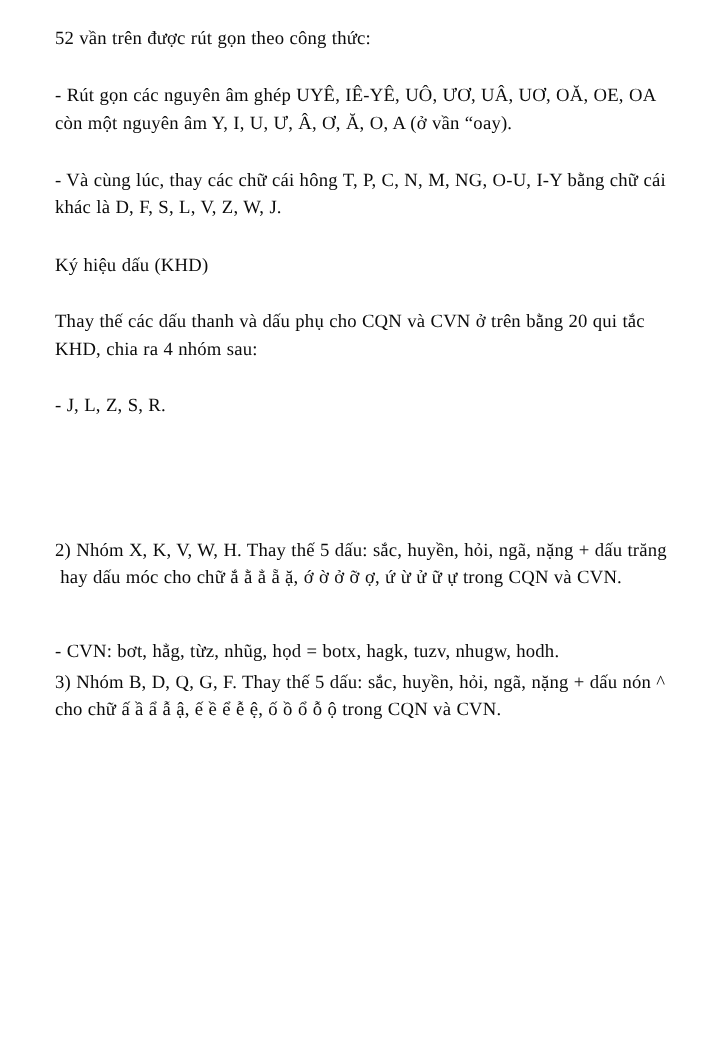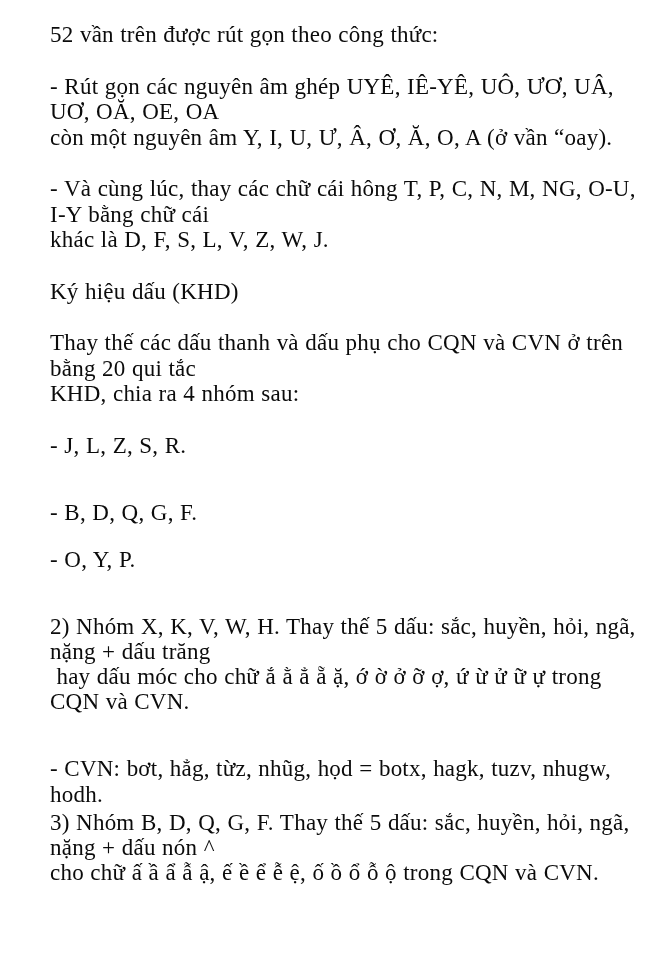--- a/index.html
+++ b/index.html
@@ -18,21 +18,21 @@
   }
   #page {
     position: relative;
     width: 660px;
     height: 962px;
     background: #ffffff;
     box-sizing: border-box;
     padding: 22px 22px 0 50px;
   }
   .para {
-    font-size: 23px;
+    font-size: 17px;
     line-height: 25.5px;
     letter-spacing: 0.01em;
     word-spacing: 0.02em;
     text-align: left;
     margin: 0;
     color: #0b0b0b;
     white-space: pre-wrap;
   }
   
   .gap-lg { height: 26px; }
@@ -68,25 +68,23 @@
 
   <div class="gap-lg"></div>
 
   <p class="para">- J, L, Z, S, R.</p>
 
   <div class="gap-md"></div>
 
 
   <div class="gap-md"></div>
 
-  <p class="para">- B, D, Q, G, F.</p>
 
   <div class="gap-md"></div>
 
-  <p class="para">- O, Y, P.</p>
 
   <div class="gap-md"></div>
 
 
   <div class="gap-md"></div>
 
   <p class="para tight">2) Nhóm X, K, V, W, H. Thay thế 5 dấu: sắc, huyền, hỏi, ngã, nặng + dấu trăng
  hay dấu móc cho chữ ắ ằ ẳ ẵ ặ, ớ ờ ở ỡ ợ, ứ ừ ử ữ ự trong CQN và CVN.</p>
 
   <div class="gap-md"></div>

